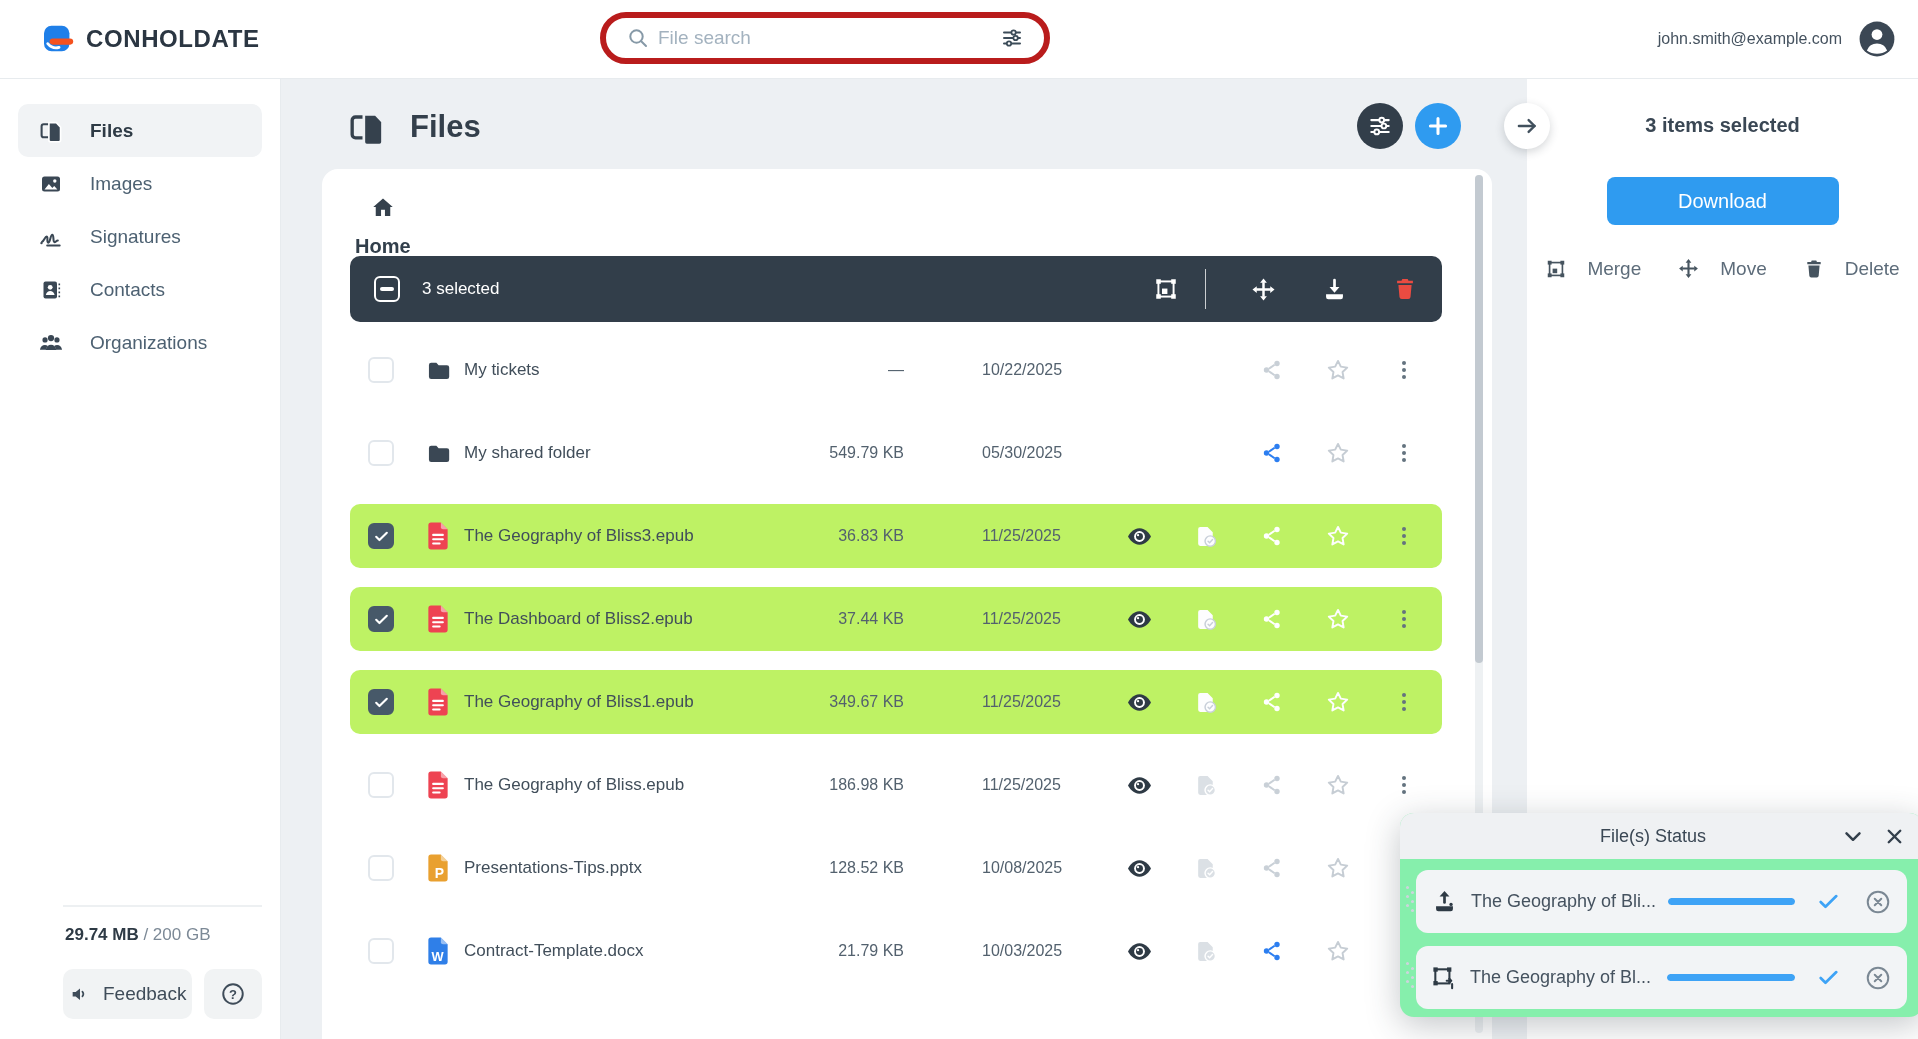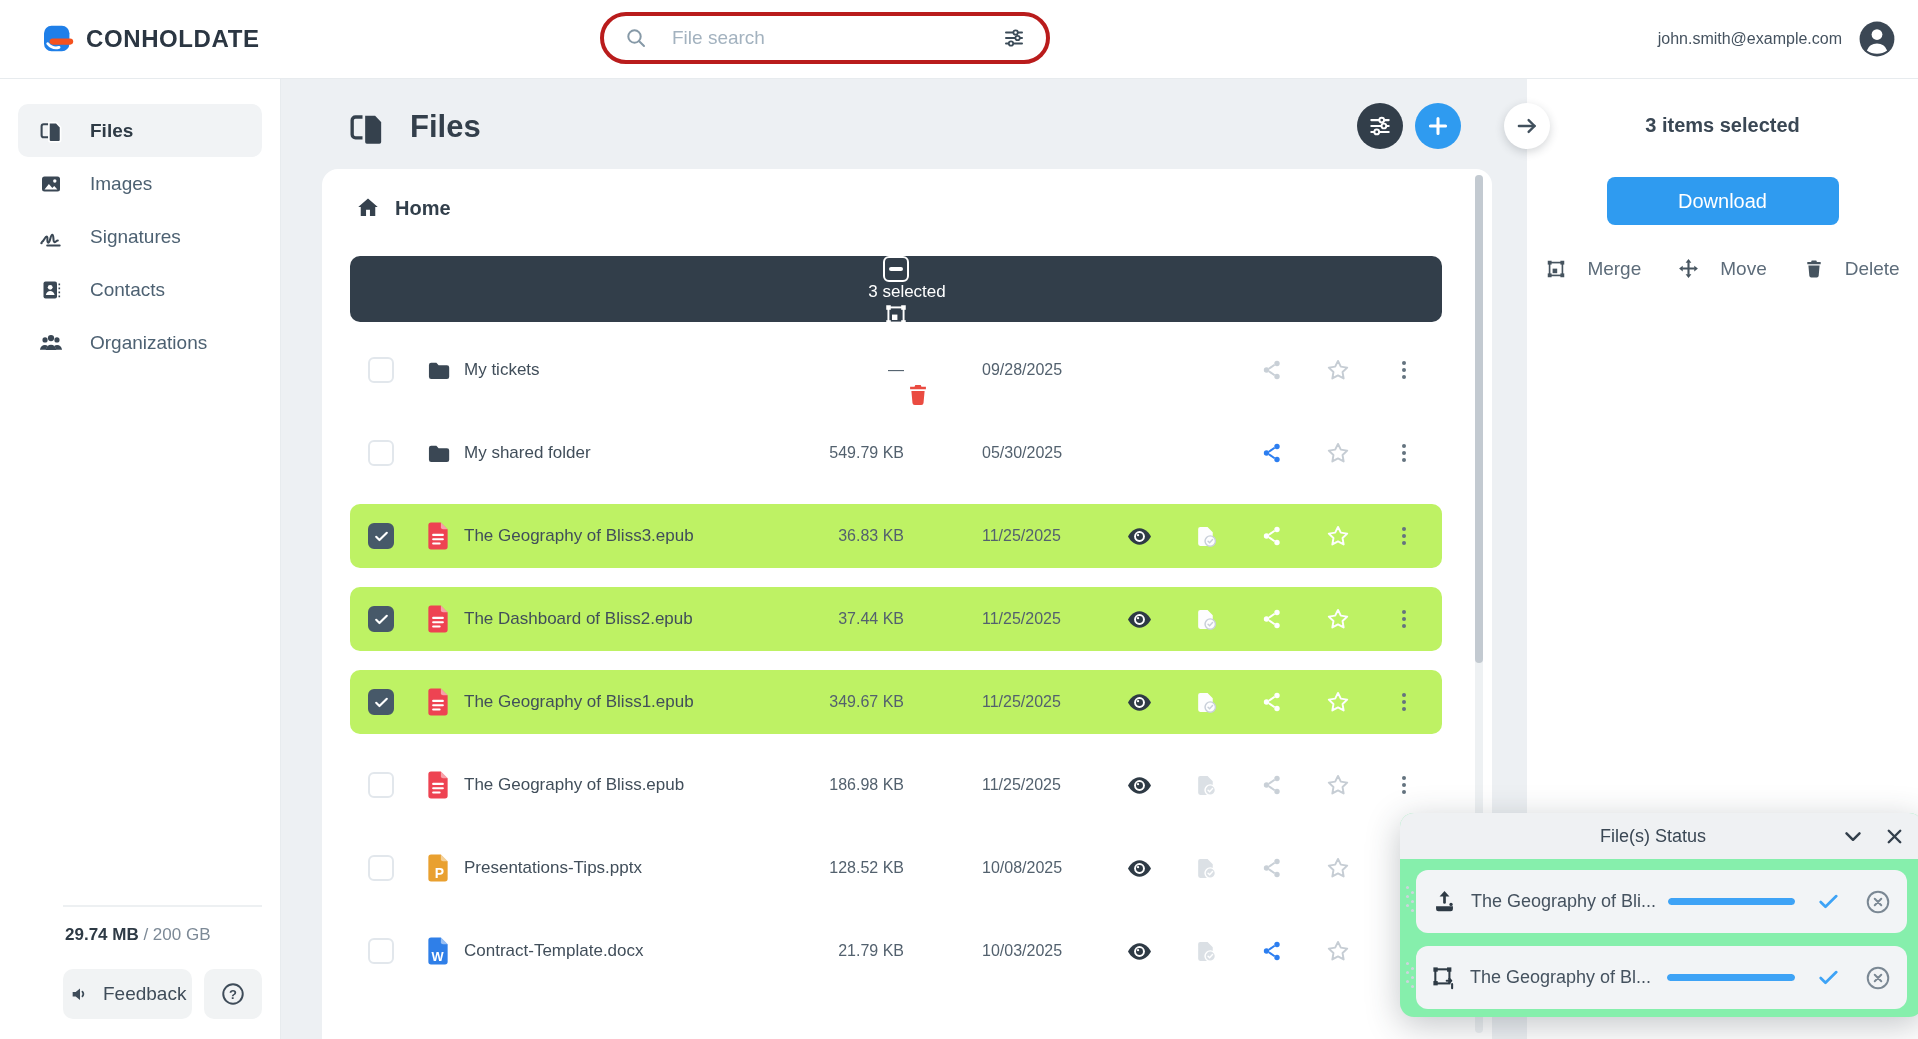--- a/index.html
+++ b/index.html
@@ -5,21 +5,21 @@
   html,body{margin:0;padding:0;}
   body{font-family:"Liberation Sans","DejaVu Sans",sans-serif;background:#dfe3e8;}
   .page{position:relative;width:1918px;height:1039px;background:#edf0f3;overflow:hidden;}
   .icn{display:inline-flex;align-items:center;justify-content:center;line-height:0;}
   .icn svg{display:block;}
 
   
   .topbar{position:absolute;top:0;left:0;right:0;height:78px;background:#fff;border-bottom:1px solid #e7ebee;z-index:5;}
   .brand{position:absolute;left:44px;top:0;height:78px;display:flex;align-items:center;gap:10px;}
   .brand-name{font-size:24px;font-weight:700;color:#2b3642;letter-spacing:.6px;}
-  .search{position:absolute;left:600px;top:12px;width:450px;height:52px;border:4px solid #b91c1c;border-radius:28px;background:#fff;display:flex;align-items:center;padding:0 20px;gap:22px;box-sizing:border-box;}
+  .search{position:absolute;left:600px;top:12px;width:450px;height:52px;border:6px solid #b91c1c;border-radius:28px;background:#fff;display:flex;align-items:center;padding:0 20px;gap:6px;box-sizing:border-box;}
   .search input{border:none;outline:none;flex:1;font-size:19px;color:#42505c;font-family:inherit;background:transparent;}
   .search input::placeholder{color:#a3b2bf;}
   .search .mag{color:#8699a7;}
   .search .sliders{color:#3c4c59;--kb:#fff;}
   .user{position:absolute;right:22px;top:0;height:78px;display:flex;align-items:center;gap:16px;}
   .user-email{font-size:16px;color:#45525f;}
 
   
   .sidebar{position:absolute;top:78px;left:0;width:280px;bottom:0;background:#fff;border-right:1px solid #e7ebee;z-index:2;}
   .nav{padding:26px 18px 0;}
@@ -38,26 +38,26 @@
   .main-title{position:absolute;left:348px;top:100px;height:54px;display:flex;align-items:center;gap:22px;z-index:1;}
   .main-title .icn{color:#35414d;}
   .main-title h1{margin:0;font-size:31px;font-weight:700;color:#333f4b;}
   .round-btn{position:absolute;width:46px;height:46px;border-radius:50%;border:none;display:flex;align-items:center;justify-content:center;cursor:pointer;z-index:6;}
   .btn-filter{left:1357px;top:103px;background:#323e4a;color:#fff;--kb:#323e4a;}
   .btn-add{left:1415px;top:103px;background:#2f9bf0;}
   .btn-collapse{left:1504px;top:103px;background:#fff;color:#41505d;box-shadow:0 3px 10px rgba(40,50,60,.2);}
 
   
   .card{position:absolute;left:322px;top:169px;width:1170px;bottom:0;background:#fff;border-radius:16px 16px 0 0;z-index:1;}
-  .breadcrumb{position:absolute;left:33px;top:26px;display:flex;align-items:center;gap:14px;font-size:20px;font-weight:700;color:#323f4b;}
+  .breadcrumb{position:absolute;left:33px;top:26px;display:flex;align-items:center;gap:14px;font-size:20px;font-weight:700;color:#323f4b;flex-direction:column;}
   .breadcrumb .icn{color:#35414d;}
   .scrollbar{position:absolute;right:9px;top:6px;bottom:6px;width:8px;border-radius:4px;background:#eef1f3;}
   .scrollbar .thumb{position:absolute;top:0;left:0;width:8px;height:488px;border-radius:4px;background:#c3cad1;}
 
-  .sel-toolbar{position:absolute;left:28px;top:87px;width:1092px;height:66px;background:#323e4a;border-radius:10px;display:flex;align-items:center;padding:0 24px;box-sizing:border-box;color:#fff;flex-direction:column;}
+  .sel-toolbar{position:absolute;left:28px;top:87px;width:1092px;height:66px;background:#323e4a;border-radius:10px;display:flex;align-items:center;padding:12px 24px;box-sizing:border-box;color:#fff;}
   .ind-checkbox{width:26px;height:26px;border:2.5px solid #fff;border-radius:6px;position:relative;box-sizing:border-box;cursor:pointer;flex:0 0 auto;}
   .ind-checkbox::after{content:"";position:absolute;left:4px;right:4px;top:8.5px;height:4px;background:#fff;border-radius:2px;}
   .sel-count{margin-left:22px;font-size:17px;color:#fff;}
   .tb-spacer{flex:1;}
   .tb-icon{background:none;border:none;color:#fff;cursor:pointer;padding:0;margin-left:44px;display:flex;}
   .tb-divider{width:1.5px;height:40px;background:rgba(255,255,255,.75);margin-left:26px;}
   .tb-icon.first{margin-left:0;}
   .tb-icon.trash{color:#ea4b41;}
 
   .file-list{position:absolute;left:28px;top:169px;width:1092px;}
@@ -312,21 +312,21 @@
           <span></span>
           <span class="icn f-icon" style="color:#3a4754">
             <svg width="27" height="27" viewBox="0 0 24 24">
               <path d="M3.5 7a2 2 0 0 1 2-2h4.6l2 2.4h7.4a2 2 0 0 1 2 2v8.1a2 2 0 0 1-2 2h-14a2 2 0 0 1-2-2z" fill="currentColor"></path>
             </svg>
           </span>
           <span></span>
           <span class="f-name">My tickets</span>
           <span class="f-size">—</span>
           <span></span>
-          <span class="f-date">09/28/2025</span>
+          <span class="f-date">10/22/2025</span>
           <span class="f-actions">
             <button class="act c-eye hidden-slot">
               <svg width="27" height="27" viewBox="0 0 24 24">
                 <path d="M12 4.6C6.5 4.6 2.8 9.8 1.8 12c1 2.2 4.7 7.4 10.2 7.4s9.2-5.2 10.2-7.4c-1-2.2-4.7-7.4-10.2-7.4z" fill="currentColor"></path>
                 <circle cx="12" cy="12" r="4.8" fill="#fff"></circle>
                 <circle cx="12" cy="12" r="3.1" fill="currentColor"></circle>
                 <circle cx="10.7" cy="10.8" r="1" fill="#fff"></circle>
               </svg>
             </button>
             <button class="act c-doccheck hidden-slot">

